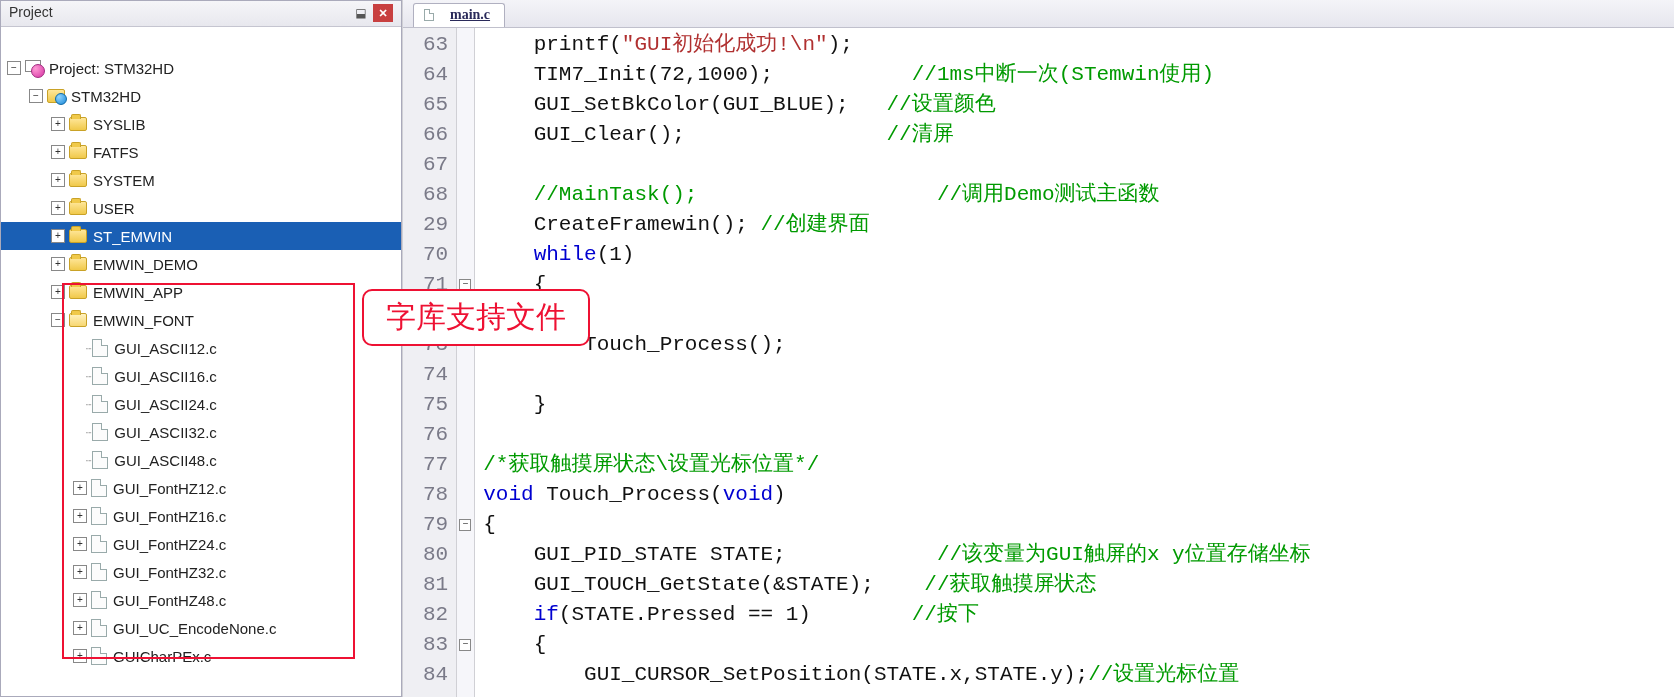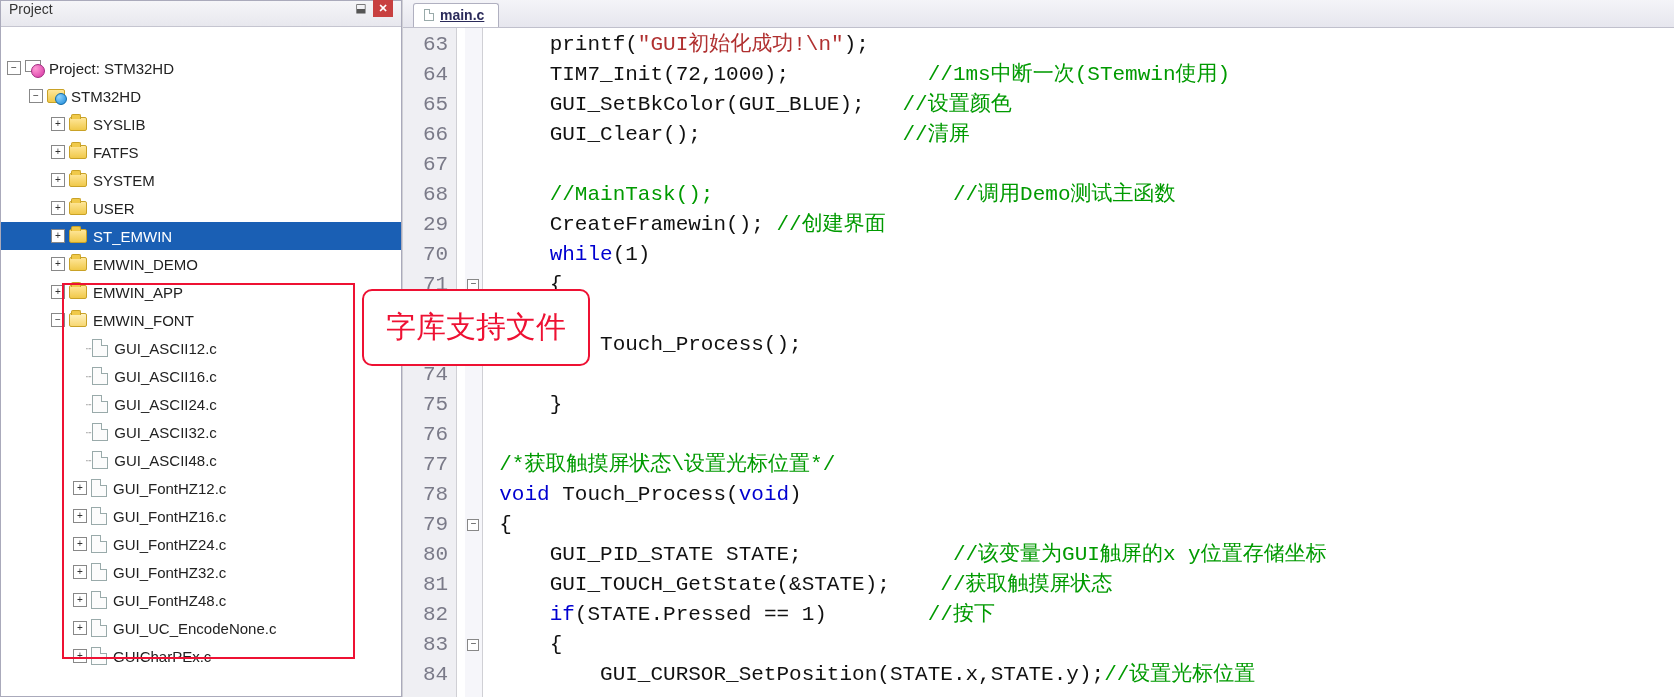--- a/index.html
+++ b/index.html
@@ -1,20 +1,20 @@
 <!DOCTYPE html>
 <html><head>
 <meta charset="utf-8">
 <style>
 * { box-sizing: border-box; margin: 0; padding: 0; }
 body { font-family: "Segoe UI", Tahoma, sans-serif; font-size: 14px; background: #fff; display: flex; height: 697px; width: 1674px; overflow: hidden; }
 
 
 .project-panel { width: 402px; border: 1px solid #aab; display: flex; flex-direction: column; }
-.panel-header { background: linear-gradient(#f5f5f8,#e8e8ee); border-bottom: 1px solid #c5c5d0; padding: 9px 8px; display: flex; align-items: flex-end; height: 26px; }
+.panel-header { background: linear-gradient(#f5f5f8,#e8e8ee); border-bottom: 1px solid #c5c5d0; padding: 3px 8px; display: flex; align-items: flex-start; height: 26px; }
 .panel-header .title { flex: 1; font-size: 14px; color: #333; }
 .panel-header .hbtn { width: 20px; height: 18px; display: flex; align-items: center; justify-content: center; margin-left: 2px; cursor: pointer; }
 .pin-icon { font-size: 12px; color: #555; }
 .close-btn { background: #c84040; color: #fff; font-size: 11px; font-weight: bold; }
 .tree { flex:1; padding: 4px 0; overflow: auto; font-size: 15px; user-select: none; margin-top: 23px; }
 .tree-row { display: flex; align-items: center; height: 28px; white-space: nowrap; cursor: default; }
 .tree-row.selected { background: #1a5fb4; color: #fff; }
 .tree-row.selected .label { color:#fff; }
 .exp { width: 14px; height: 14px; border: 1px solid #888; display: inline-flex; align-items: center; justify-content: center; font-size: 10px; line-height: 1; margin-right: 4px; cursor: pointer; background: #fff; color: #333; }
 .exp.minus::before { content: "−"; }
@@ -28,30 +28,30 @@
 .icon-workspace::after { content:""; position:absolute; right:-2px; bottom:-2px; width:12px; height:12px; border-radius:50%; background:radial-gradient(circle at 30% 30%, #ff9ad5, #d633a3); border:1px solid #a12a7f; }
 .icon-wsfolder { width:18px; height:14px; margin-right:6px; position:relative; background: linear-gradient(#ffe79a,#f0c94a); border:1px solid #c9a227; border-radius:2px; }
 .icon-wsfolder::after { content:""; position:absolute; right:-3px; bottom:-3px; width:10px; height:10px; border-radius:50%; background:radial-gradient(circle at 30% 30%, #8fd4ff, #1a88d8); border:1px solid #0f6aa8; }
 .icon-file { width: 16px; height: 18px; background: #fcfcfc; border: 1px solid #9aa; margin-right: 6px; position: relative; }
 .icon-file::before { content:""; position:absolute; top:-1px; right:-1px; width:6px; height:6px; background:#fff; border-left:1px solid #9aa; border-bottom:1px solid #9aa; }
 .label { color: #222; }
 .dots { color:#aaa; font-size:10px; letter-spacing:-2px; margin: 0 2px 0 -2px; }
 
 
 .annot-box { position:absolute; border:2px solid #e13; pointer-events:none; }
-.annot-label { position:absolute; border:2px solid #e13; border-radius:10px; background:#fff; color:#e13; font-size:30px; padding:16px 22px; font-family: "SimSun","Songti SC",serif; pointer-events:none; }
+.annot-label { position:absolute; border:2px solid #e13; border-radius:10px; background:#fff; color:#e13; font-size:30px; padding:6px 22px; font-family: "SimSun","Songti SC",serif; pointer-events:none; }
 
 
 .editor { flex:1; display:flex; flex-direction:column; border-left:1px solid #d0d0d5; min-width:0; position:relative; }
 .tab-bar { height:28px; background:linear-gradient(#f4f4f8,#e6e6ee); border-bottom:1px solid #c0c0cc; display:flex; align-items:flex-end; padding-left:10px; }
-.tab { background:#fff; border:1px solid #b0b0c0; border-bottom:none; padding:3px 14px 4px 10px; font-size:14px; display:flex; align-items:center; gap:6px; border-radius:3px 3px 0 0; cursor:pointer; }
+.tab { background:#fff; border:1px solid #b0b0c0; border-bottom:none; padding:3px 14px 4px 10px; font-size:14px; display:flex; align-items:center; gap:16px; border-radius:3px 3px 0 0; cursor:pointer;font-family:Liberation Serif, serif; }
 .tab .dot { width:10px; height:12px; background:#fff; border:1px solid #9aa; position:relative; }
 .tab .dot::before{ content:""; position:absolute; top:-1px; right:-1px; width:4px; height:4px; background:#fff; border-left:1px solid #9aa; border-bottom:1px solid #9aa; }
 .tab .name { font-weight:bold; text-decoration: underline; color:#2a2a5a; }
-.code-area { flex:1; display:flex; font-family: Consolas, "Courier New", monospace; font-size:21px; line-height:30px; overflow:hidden;gap:8px; }
+.code-area { flex:1; display:flex; font-family: Consolas, "Courier New", monospace; font-size:21px; line-height:30px; overflow:hidden; }
 .gutter { background:#efeff3; border-right:1px solid #d0d0d5; text-align:right; color:#7a7a88; padding: 2px 8px 2px 20px; user-select:none; }
 .gnum { height:30px; }
 .fold-col { width:18px; background:#f6f6fa; border-right:1px solid #d0d0d5; position:relative; }
 .fold-mark { position:absolute; left:2px; width:12px; height:12px; border:1px solid #888; background:#fff; display:flex; align-items:center; justify-content:center; font-size:10px; color:#444; cursor:pointer; }
 .code { padding:2px 8px; white-space:pre; color:#111; flex:1; }
 .code .ln { height:30px; display:block; }
 .kw { color:#0000d0; }
 .str { color:#b03030; }
 .cmt { color:#009a00; }
 .red-annotation-container { position:absolute; left:0; top:0; width:100%; height:100%; pointer-events:none; }

